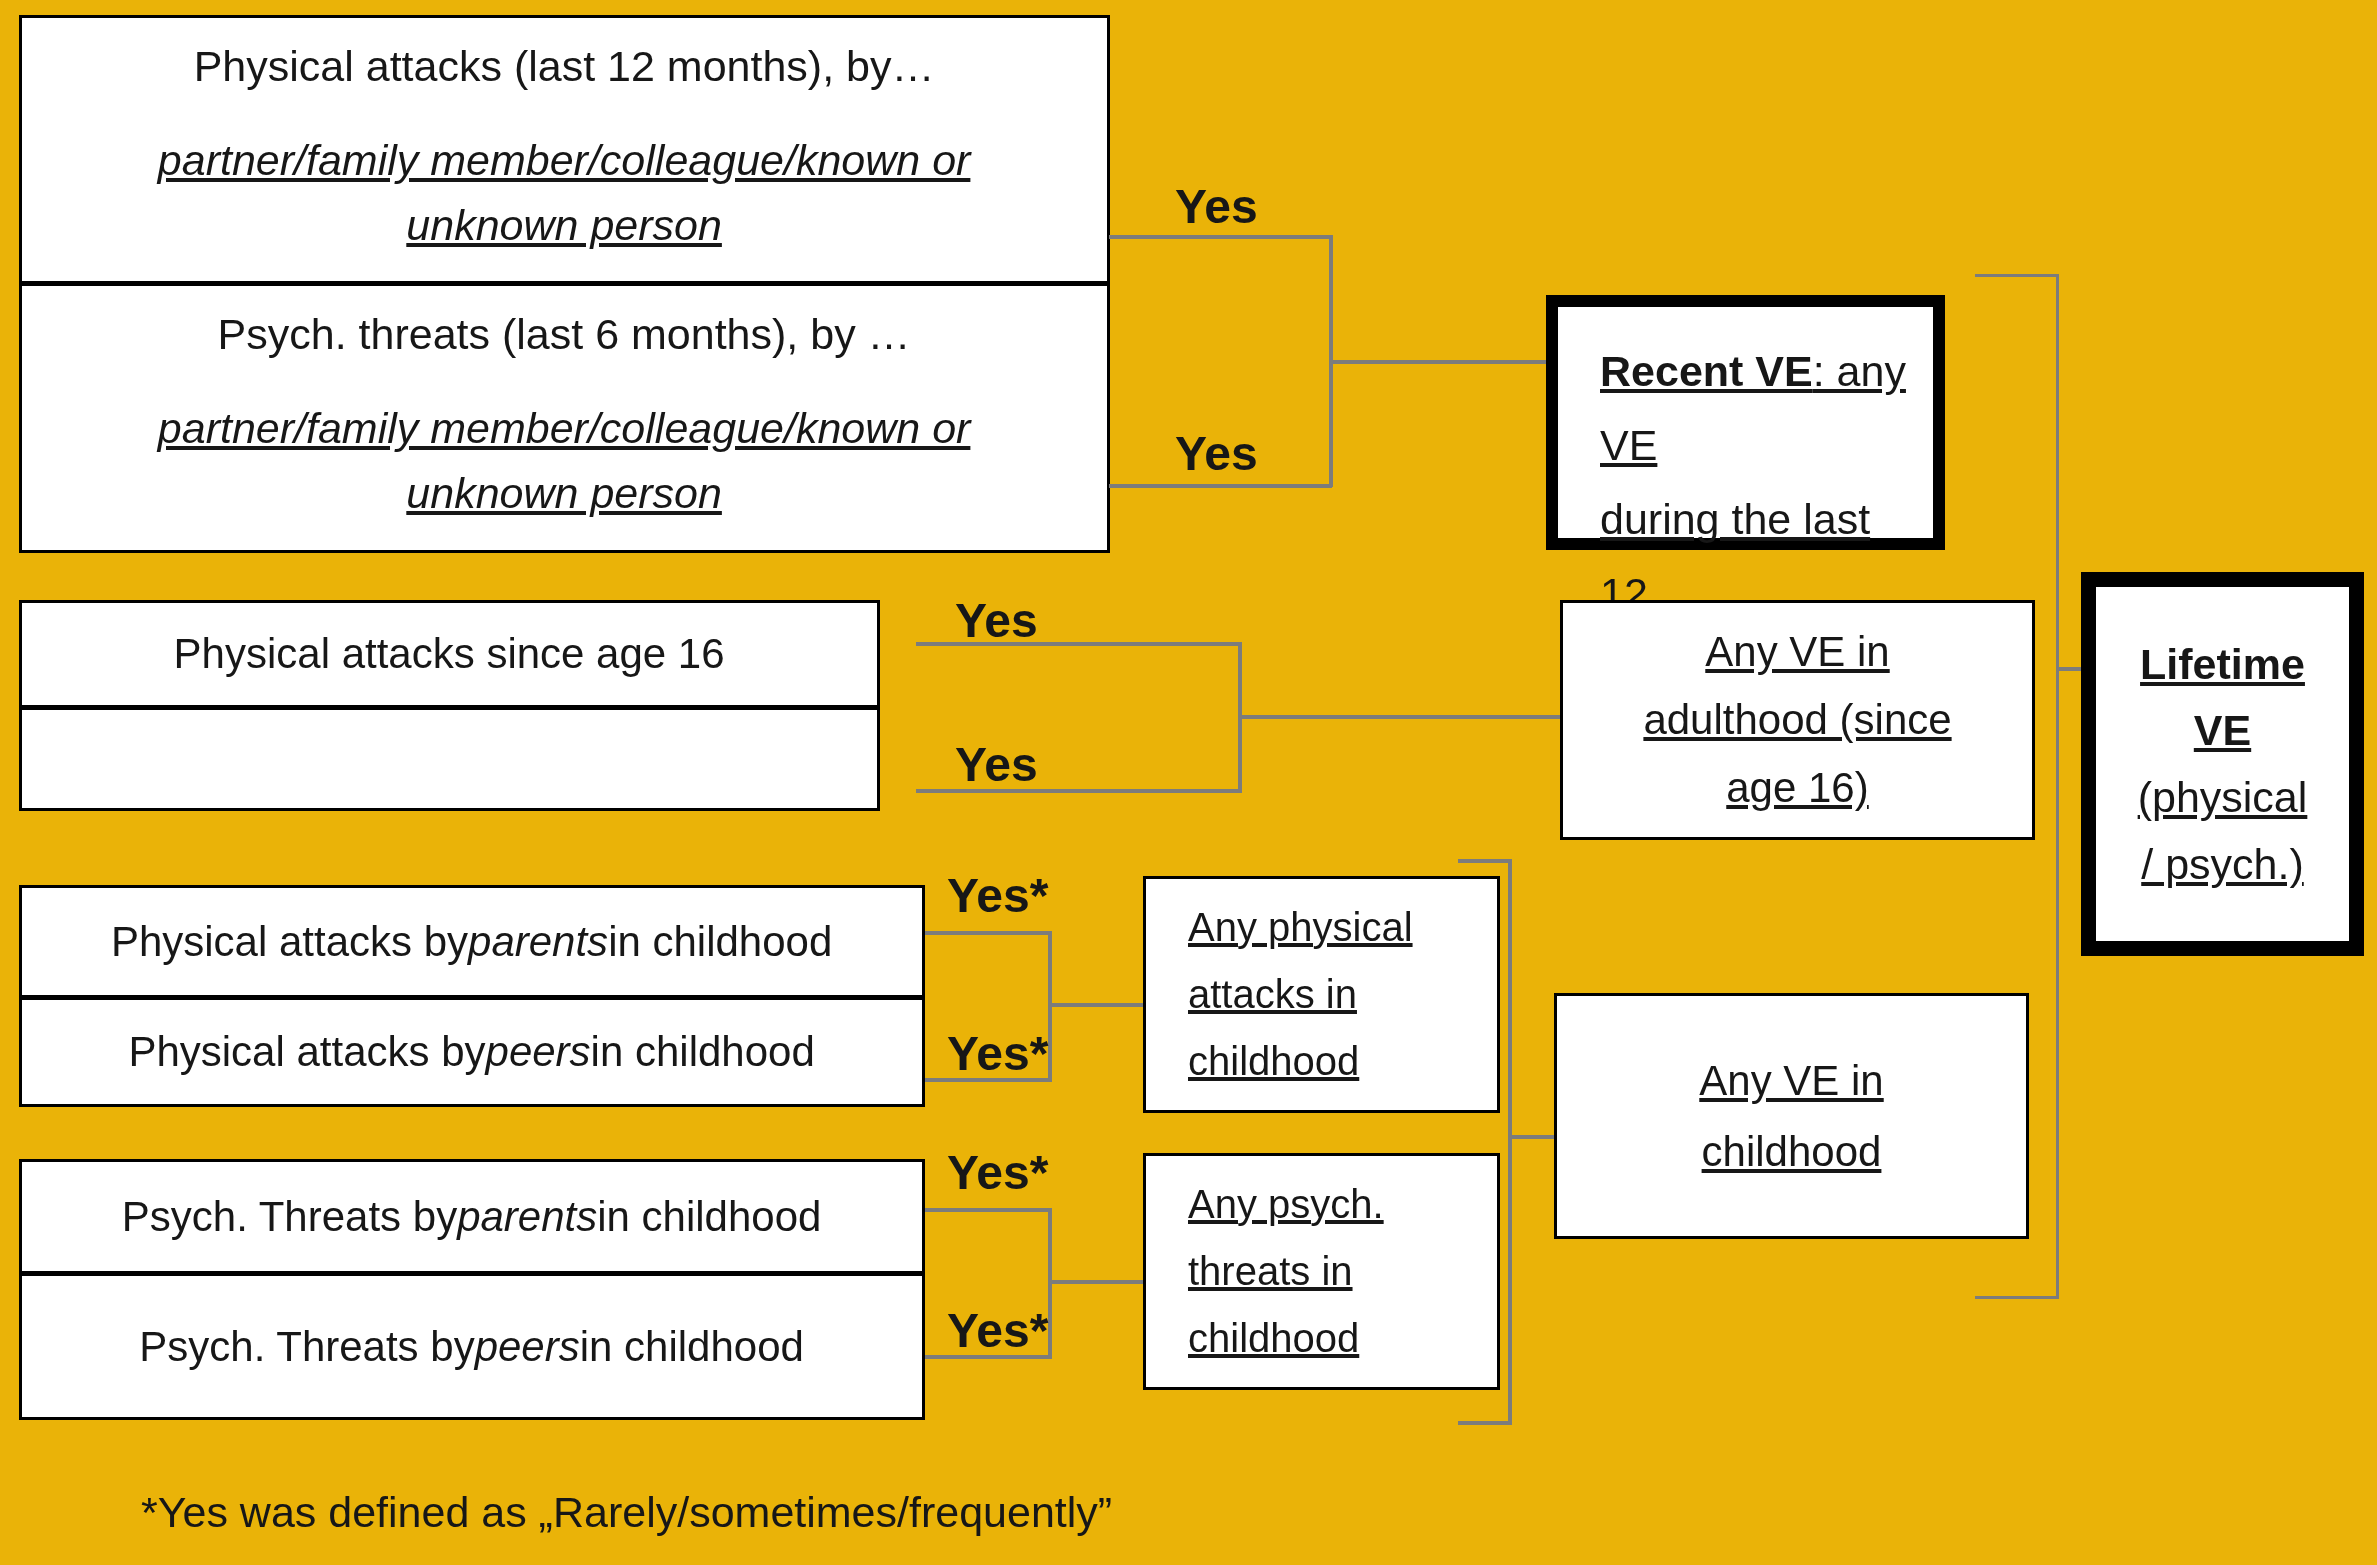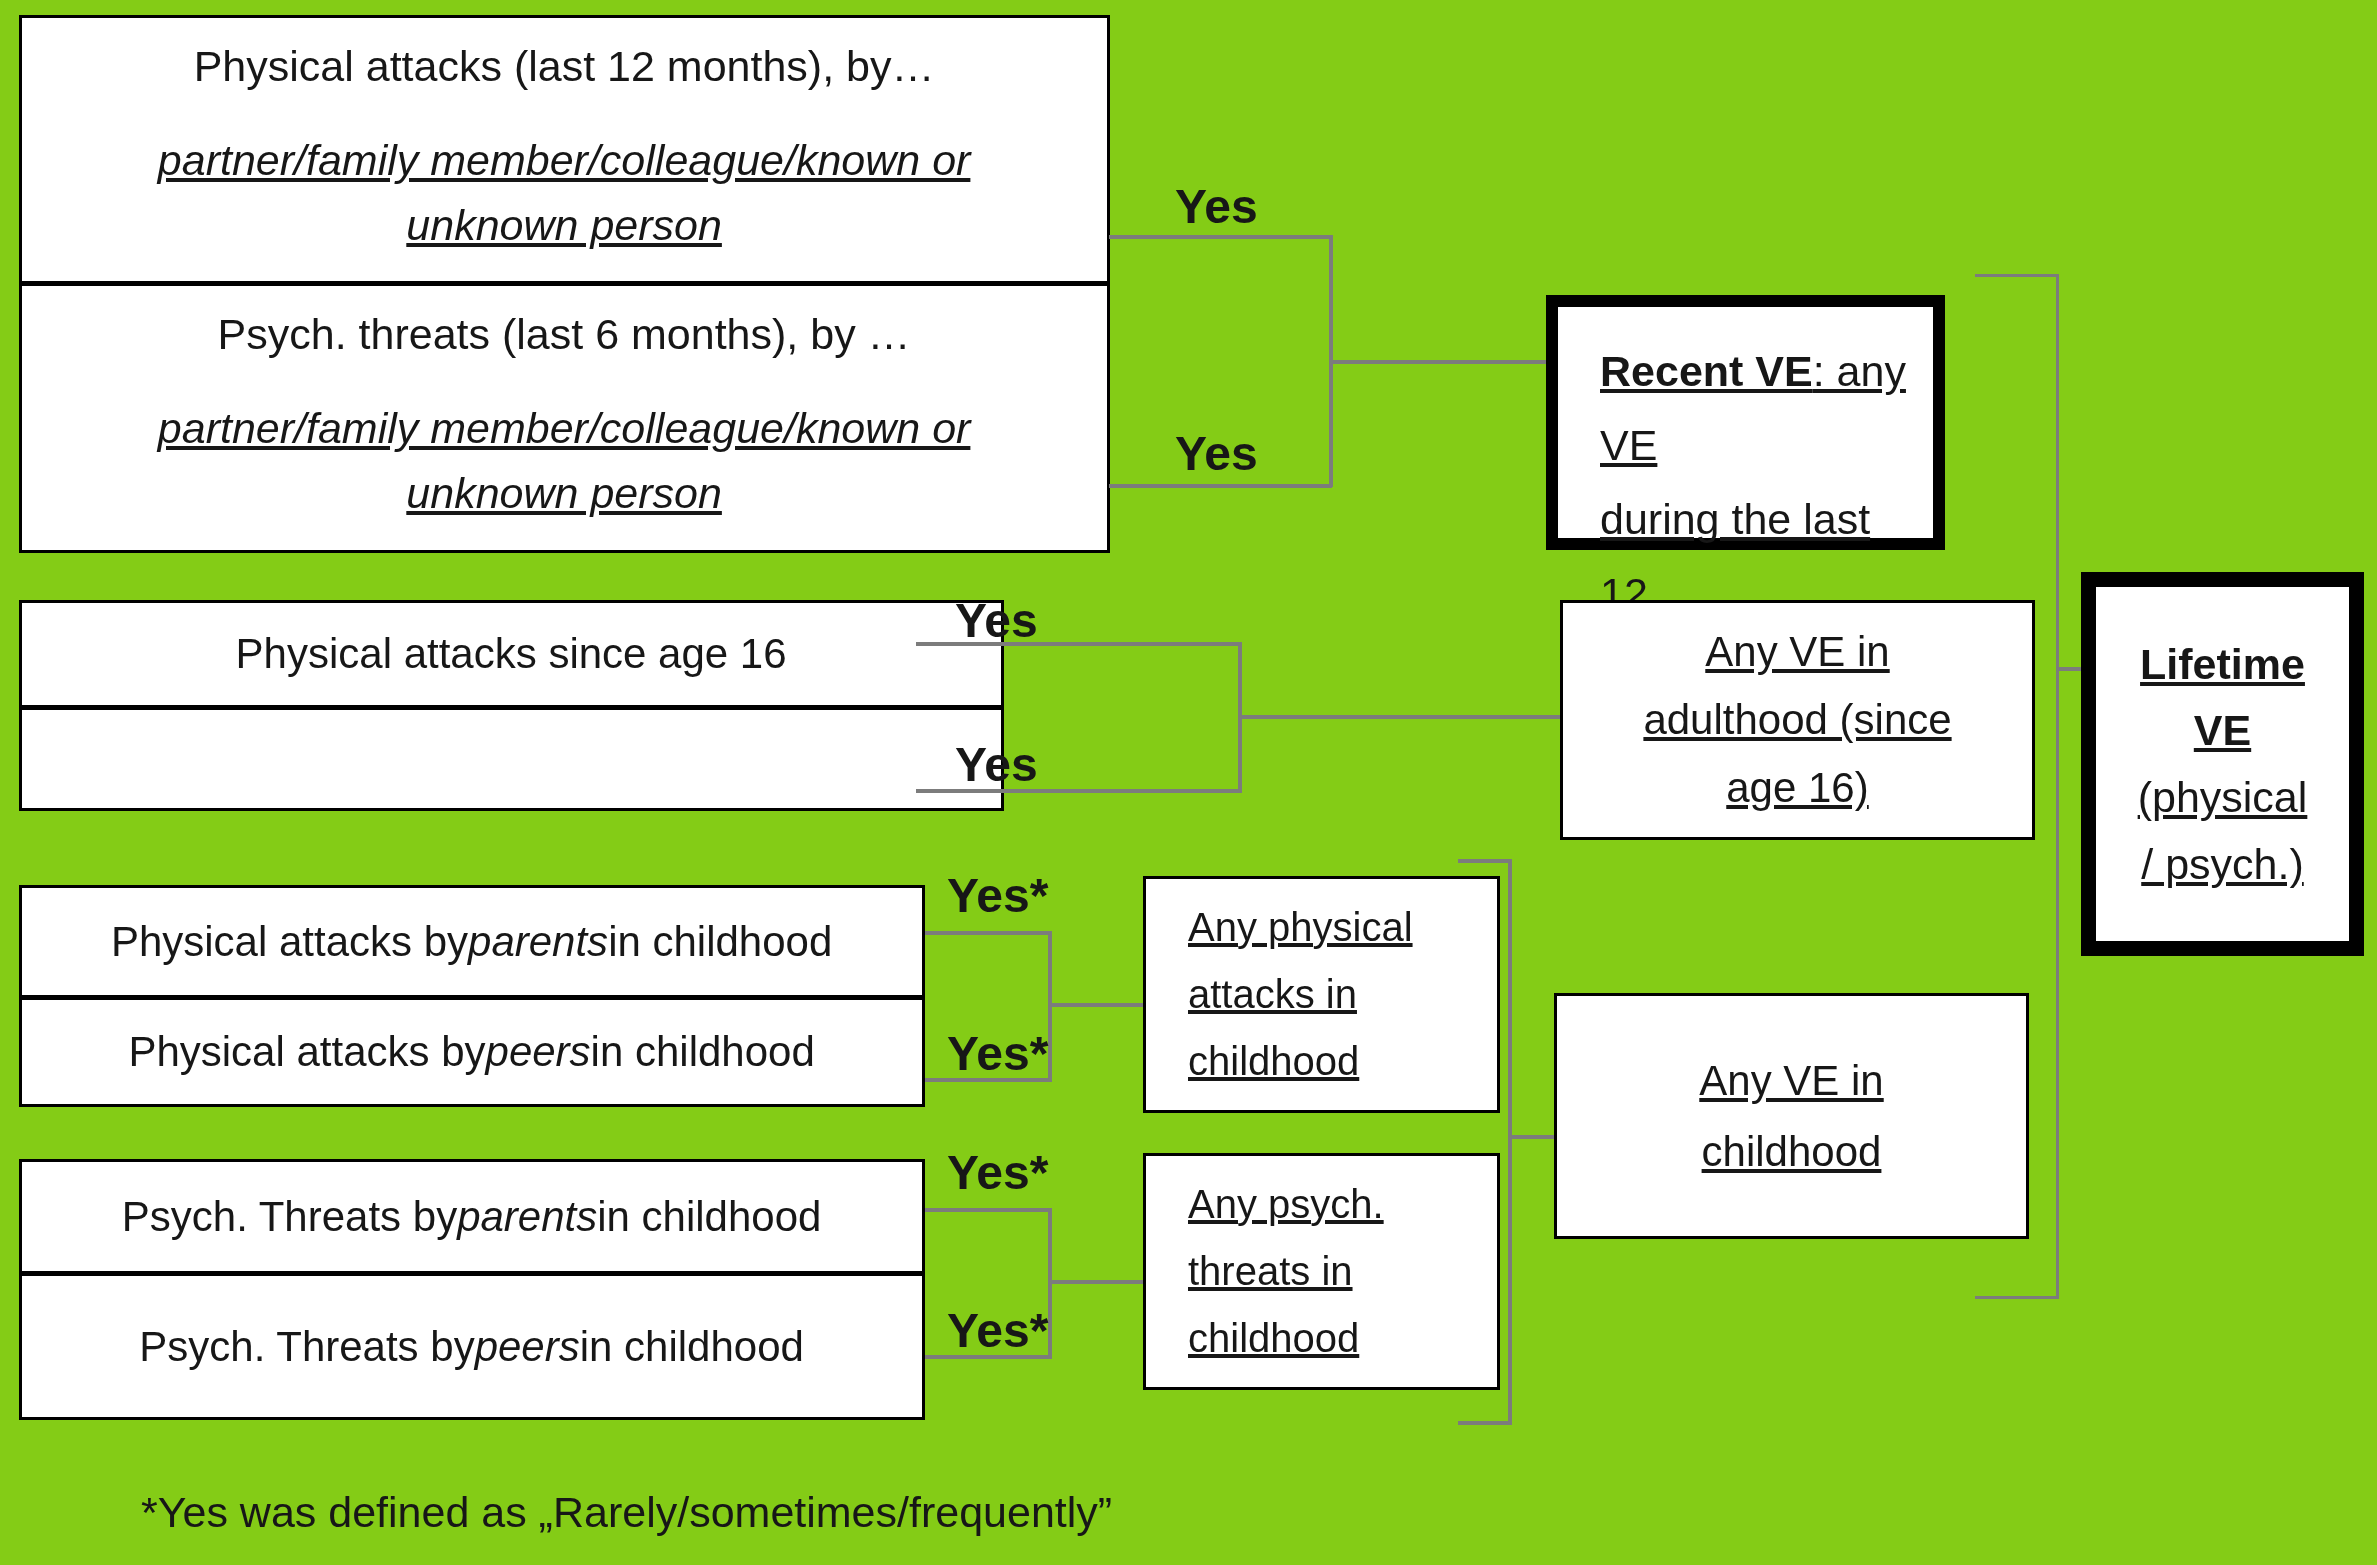--- a/index.html
+++ b/index.html
@@ -1,19 +1,19 @@
 <!DOCTYPE html>
 <html style="font-size:12px"><head>
 <meta charset="utf-8">
 <style>
   html,body { margin:0; padding:0; background:#ffffff; }
   #canvas {
     position:relative;
     width:2377px; height:1566px;
-    background:#84cc16;
+    background:#eab308;
     font-family:"Liberation Sans", sans-serif;
     color:#171717;
     overflow:hidden;
   }
   .abs { position:absolute; }
   .box { position:absolute; border:3.7px solid #000; background:#fff; box-sizing:border-box; }
   .thickbox { position:absolute; border:12px solid #000; background:#fff; box-sizing:border-box; }
   .megabox { position:absolute; border:15.6px solid #000; background:#fff; box-sizing:border-box; }
   .divider { position:absolute; left:0; right:0; background:#000; }
   .cell { position:absolute; left:0; right:0; display:flex; flex-direction:column; align-items:center; box-sizing:border-box; }
@@ -53,21 +53,21 @@
   <div class="line" style="left:1333px; top:360px; width:213px; height:3.7px;"></div>
   <div class="yeslabel" style="left:1175px; top:179px;">Yes</div>
   <div class="yeslabel" style="left:1175px; top:426px;">Yes</div>
 
   <div class="thickbox" style="left:1546px; top:295px; width:399px; height:255px;">
     <div class="preline t58" style="padding:27px 15px 0 42px; line-height:74px;"><span class="bold">Recent VE</span><span>: any VE
 during the last 12
 months</span></div>
   </div>
 
-  <div class="box" style="left:18.6px; top:600px; width:985px; height:211px;">
+  <div class="box" style="left:18.6px; top:600px; width:861px; height:211px;">
     <div class="divider" style="top:102px; height:4.5px;"></div>
     <div class="cellcenter t56" style="top:0; height:102px;">Physical attacks since age 16</div>
   </div>
 
   <div class="line" style="left:916px; top:642px; width:326px; height:3.7px;"></div>
   <div class="line" style="left:916px; top:789px; width:326px; height:3.7px;"></div>
   <div class="line" style="left:1238px; top:642px; width:3.7px; height:151px;"></div>
   <div class="line" style="left:1242px; top:715px; width:318px; height:3.7px;"></div>
   <div class="yeslabel" style="left:955px; top:593px;">Yes</div>
   <div class="yeslabel" style="left:955px; top:737px;">Yes</div>

